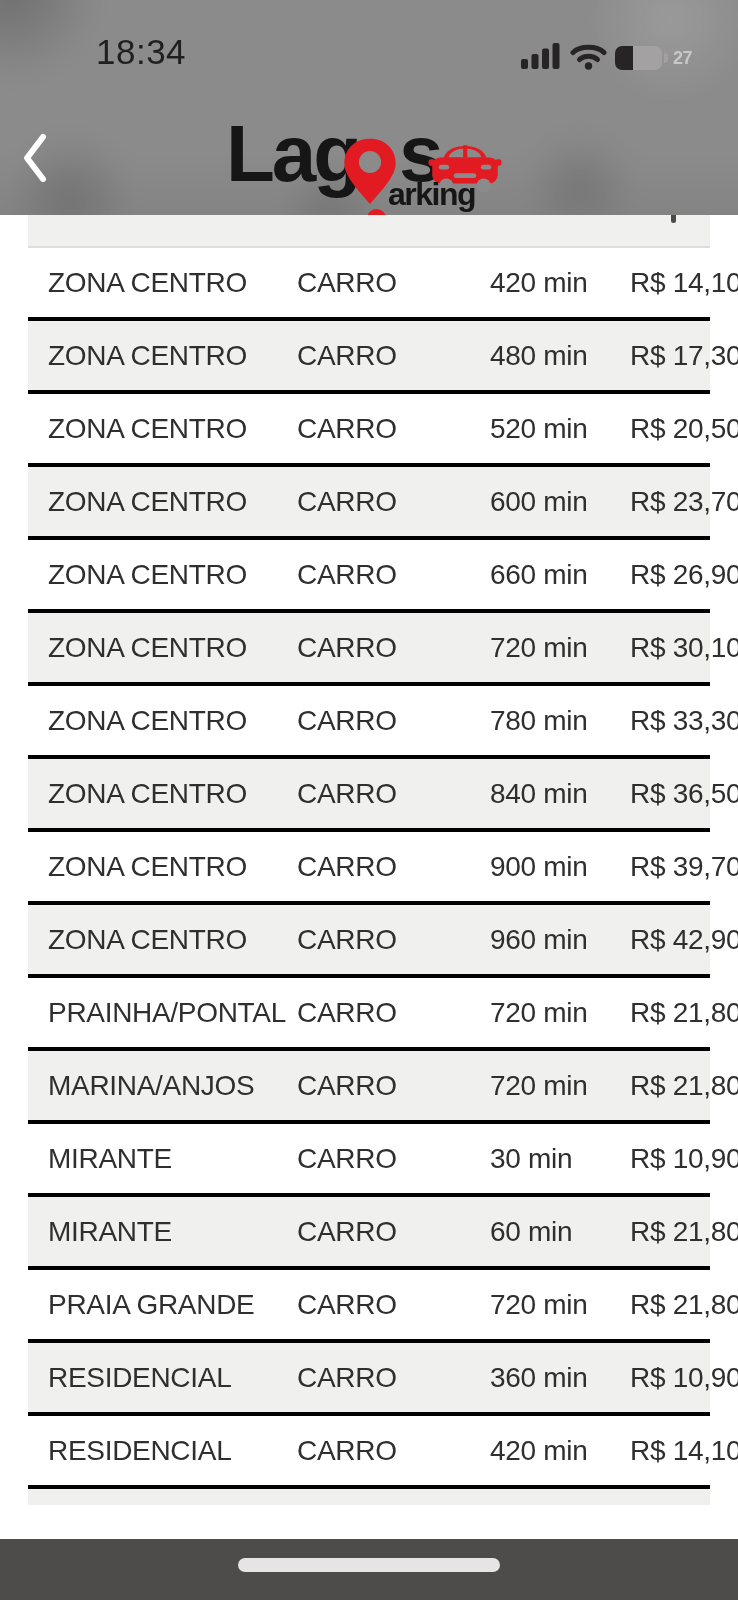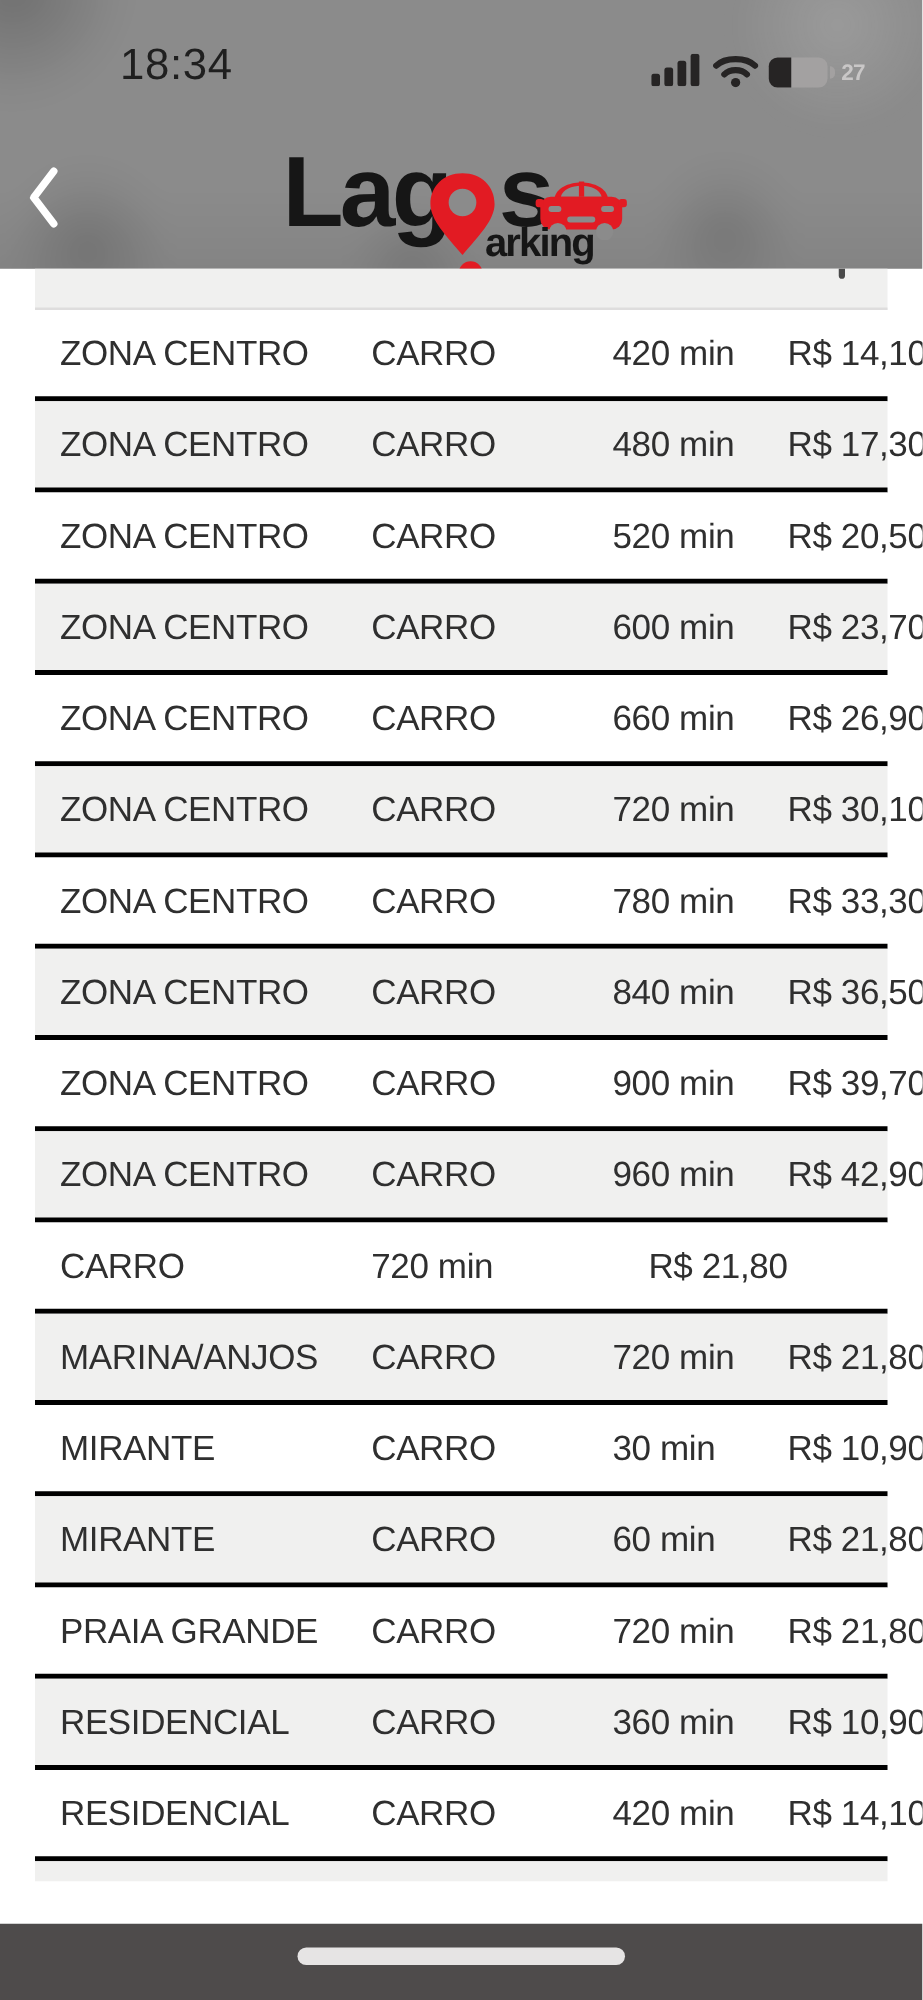--- a/index.html
+++ b/index.html
@@ -177,20 +177,21 @@
     <span class="cell-duration">900 min</span>
     <span class="cell-price">R$ 39,70</span>
   </div>
       <div class="rate-row alt">
     <span class="cell-zone">ZONA CENTRO</span>
     <span class="cell-vehicle">CARRO</span>
     <span class="cell-duration">960 min</span>
     <span class="cell-price">R$ 42,90</span>
   </div>
       <div class="rate-row">
+    <span class="cell-zone">PRAINHA/PONTAL</span>
     <span class="cell-vehicle">CARRO</span>
     <span class="cell-duration">720 min</span>
     <span class="cell-price">R$ 21,80</span>
   </div>
       <div class="rate-row alt">
     <span class="cell-zone">MARINA/ANJOS</span>
     <span class="cell-vehicle">CARRO</span>
     <span class="cell-duration">720 min</span>
     <span class="cell-price">R$ 21,80</span>
   </div>

